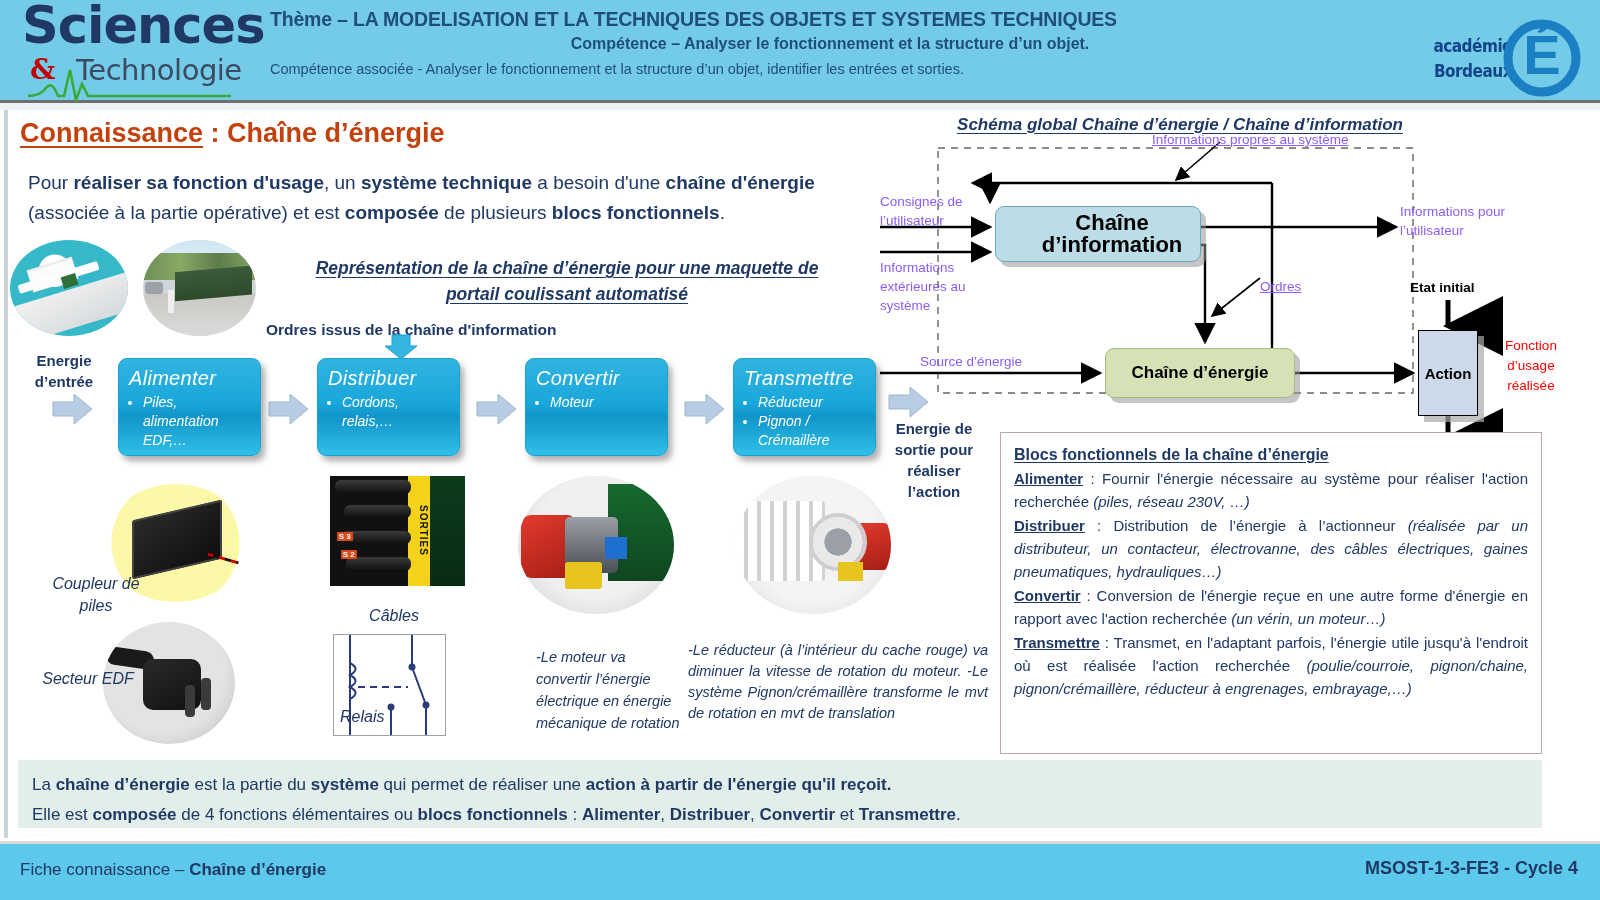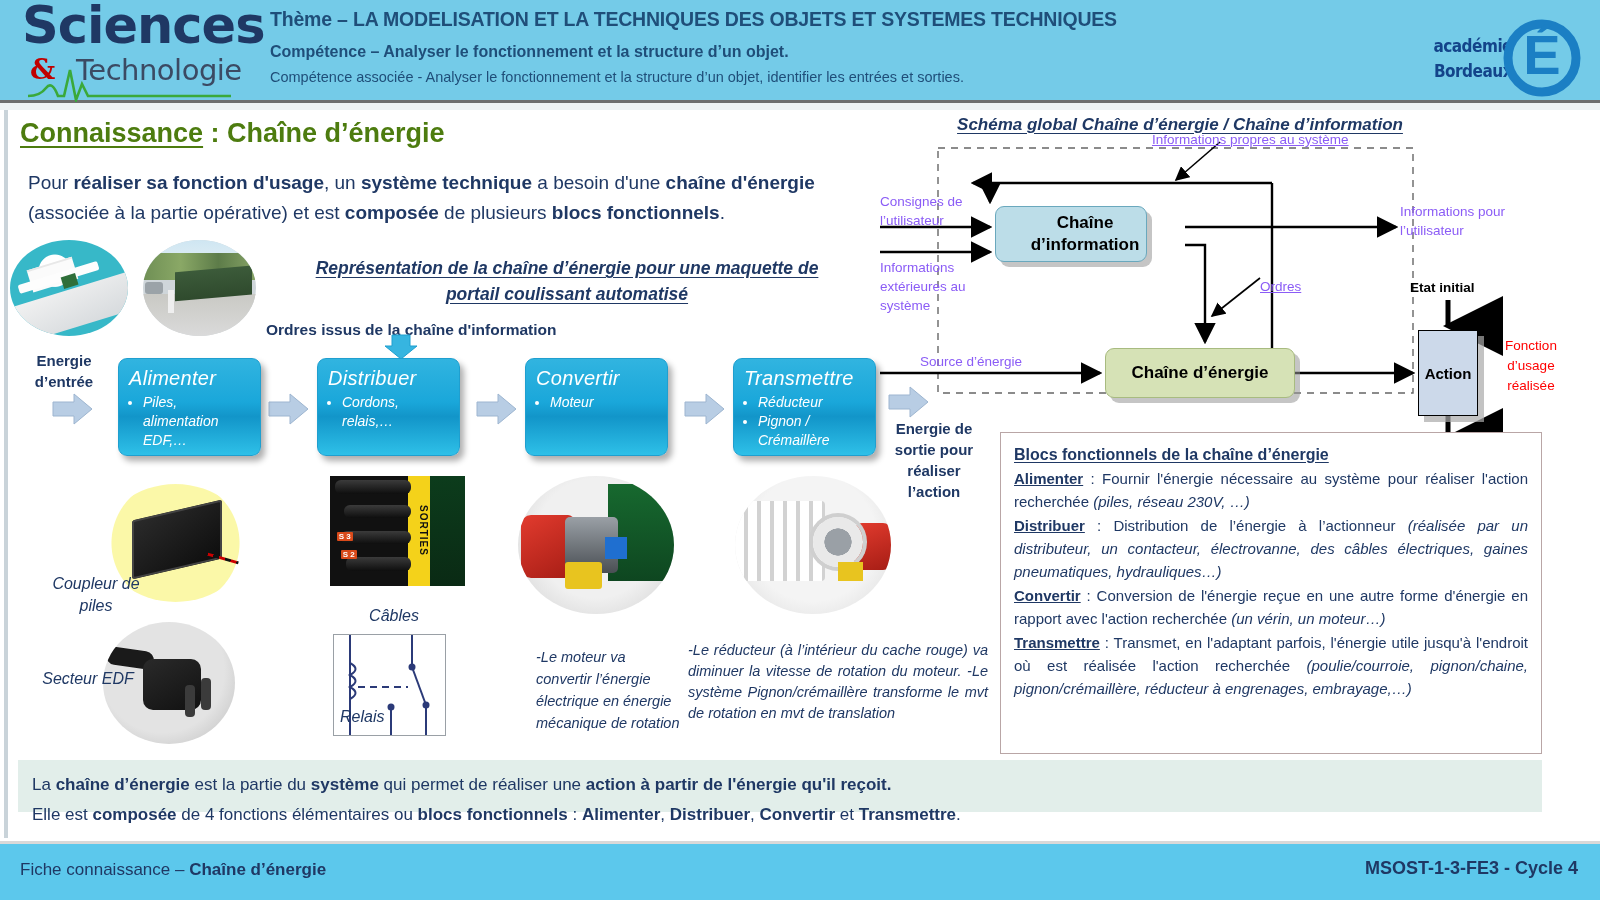--- a/index.html
+++ b/index.html
@@ -37,40 +37,40 @@
     font-family:"DejaVu Sans", sans-serif;letter-spacing:-0.5px;
   }
   .logo-wave{position:absolute;left:8px;top:62px;}
 
   .header-texts{position:absolute;left:270px;top:6px;width:1120px;}
   .h-theme{
     font-size:19.5px;font-weight:bold;color:#1f4e79;line-height:26px;
     letter-spacing:-0.2px;
   }
   .h-comp{
-    font-size:16px;font-weight:bold;color:#1f4e79;line-height:24px;margin-top:8px;
+    font-size:16px;font-weight:bold;color:#1f4e79;line-height:24px;margin-top:0;text-align:center;
   }
   .h-comp-assoc{
     font-size:14.5px;font-weight:normal;color:#1f4e79;line-height:22px;margin-top:2px;
   }
   .logo-acad{position:absolute;right:10px;top:6px;width:175px;height:92px;}
   .acad-word{
     position:absolute;right:78px;top:28px;text-align:right;
     font-family:"DejaVu Sans Condensed","DejaVu Sans",sans-serif;
     font-size:17px;font-weight:bold;color:#13448a;line-height:25px;
     letter-spacing:-0.5px;
   }
 
   
   .subband{position:absolute;left:0;top:103px;width:1600px;height:7px;background:#eef2f4;}
 
   
   .main-title{
     position:absolute;left:20px;top:118px;
-    font-size:27px;font-weight:bold;color:#4d7c0f;
+    font-size:27px;font-weight:bold;color:#c2410c;
   }
   .main-title .u{text-decoration:underline;text-underline-offset:4px;}
 
   .intro{
     position:absolute;left:28px;top:168px;width:845px;
     font-size:19px;line-height:30px;color:#1f3864;
   }
   .intro b{font-weight:bold;}
 
   
@@ -245,22 +245,22 @@
   }
   .schema{position:absolute;left:880px;top:130px;width:720px;height:310px;}
 
   .sbox{
     position:absolute;box-sizing:border-box;
     display:flex;align-items:center;justify-content:center;
     text-align:center;font-weight:bold;color:#000000;
     border-radius:9px;box-shadow:5px 5px 0 rgba(150,150,150,0.55);
   }
   .sbox-ci{
-    left:115px;top:76px;width:152px;height:56px;
-    background:#bcdde8;border:1px solid #6aa8bd;font-size:17px;line-height:22px;padding-left:28px;
+    left:115px;top:76px;width:206px;height:56px;
+    background:#bcdde8;border:1px solid #6aa8bd;font-size:22px;line-height:22px;padding-left:28px;
   }
   .sbox-ce{
     left:225px;top:218px;width:190px;height:50px;
     background:#d6e2b6;border:1px solid #a8bb80;font-size:17px;
   }
   .sbox-action{
     left:538px;top:200px;width:60px;height:86px;
     background:#ccd9ea;border:1.5px solid #000000;font-size:15px;border-radius:0;
     box-shadow:6px 6px 0 rgba(170,170,170,0.7);
   }
@@ -285,21 +285,21 @@
     text-decoration:underline;text-underline-offset:2px;line-height:23px;
   }
   .bf-p{
     font-size:15px;color:#1f3864;line-height:23px;text-align:justify;margin-top:1px;
   }
   .bf-p u{font-weight:bold;text-decoration:underline;}
   .bf-p i{font-style:italic;}
 
   
   .summary{
-    position:absolute;left:18px;top:760px;width:1524px;height:52px;
+    position:absolute;left:18px;top:760px;width:1524px;height:68px;
     background:#e2eeea;box-sizing:border-box;padding:10px 14px;
   }
   .summary p{margin:0;font-size:17px;line-height:30px;color:#1f3864;}
   .summary b{font-weight:bold;}
 
   
   .footer{
     position:absolute;left:0;top:841px;width:1600px;height:59px;
     background:#5cc8ec;border-top:3px solid #d9d9d9;box-sizing:border-box;
   }

